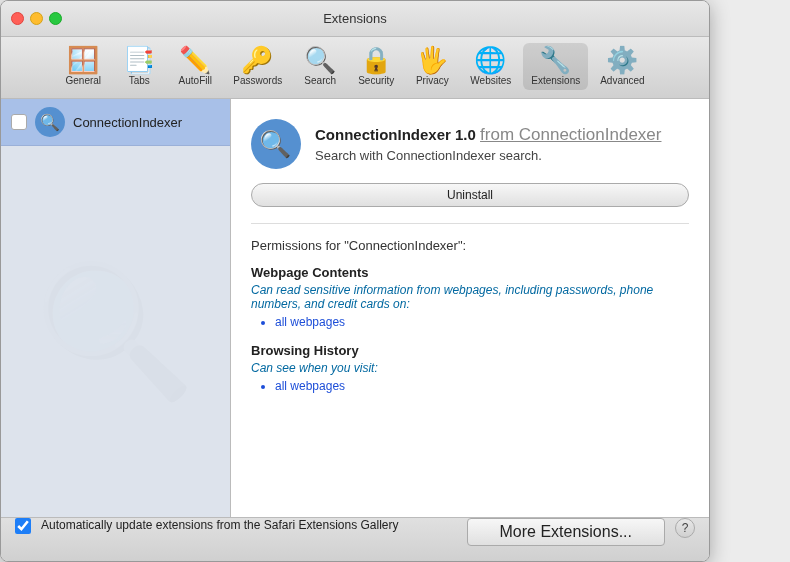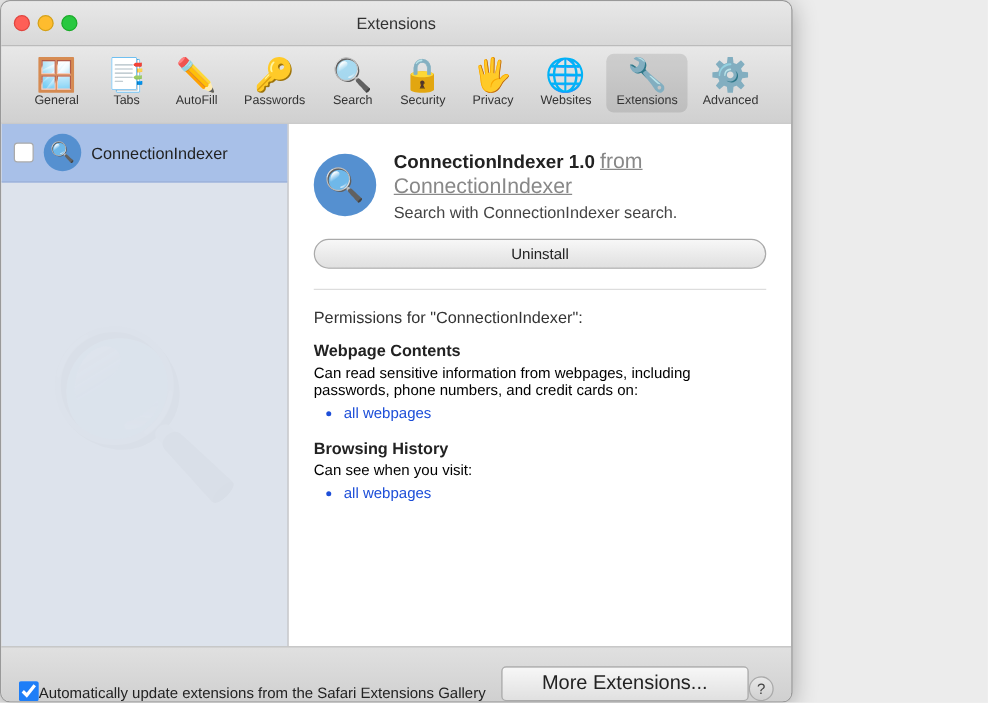--- a/index.html
+++ b/index.html
@@ -5,21 +5,21 @@
     * { box-sizing: border-box; margin: 0; padding: 0; }
     body {
       font-family: -apple-system, BlinkMacSystemFont, "Helvetica Neue", Arial, sans-serif;
       background: #ececec;
       width: 790px;
       height: 562px;
       overflow: hidden;
     }
 
     .window {
-      width: 634px;
+      width: 710px;
       height: 562px;
       background: #f0f0f0;
       border-radius: 8px;
       border: 1px solid #999;
       box-shadow: 0 4px 20px rgba(0,0,0,0.3);
       display: flex;
       flex-direction: column;
       overflow: hidden;
     }
 
@@ -229,40 +229,42 @@
       margin-bottom: 14px;
     }
     .permission-heading {
       font-size: 13px;
       font-weight: 700;
       color: #222;
       margin-bottom: 3px;
     }
     .permission-desc {
       font-size: 12px;
-      color: #000000;
+      color: #0369a1;
       margin-bottom: 4px;
+      font-style: italic;
     }
     .permission-list {
       list-style: disc;
       margin-left: 24px;
     }
     .permission-list li {
       font-size: 12px;
       color: #1d4ed8;
     }
 
     
     .bottom-bar {
       height: 44px;
       background: linear-gradient(to bottom, #e0e0e0, #d0d0d0);
       border-top: 1px solid #bbb;
       display: flex;
-      align-items: flex-end;
+      align-items: flex-start;
       padding: 0 14px;
+      gap: 10px;
       flex-shrink: 0;
     }
     .bottom-checkbox {
       width: 16px;
       height: 16px;
       accent-color: #1e7ef7;
       cursor: pointer;
     }
     .bottom-label {
       font-size: 12px;

